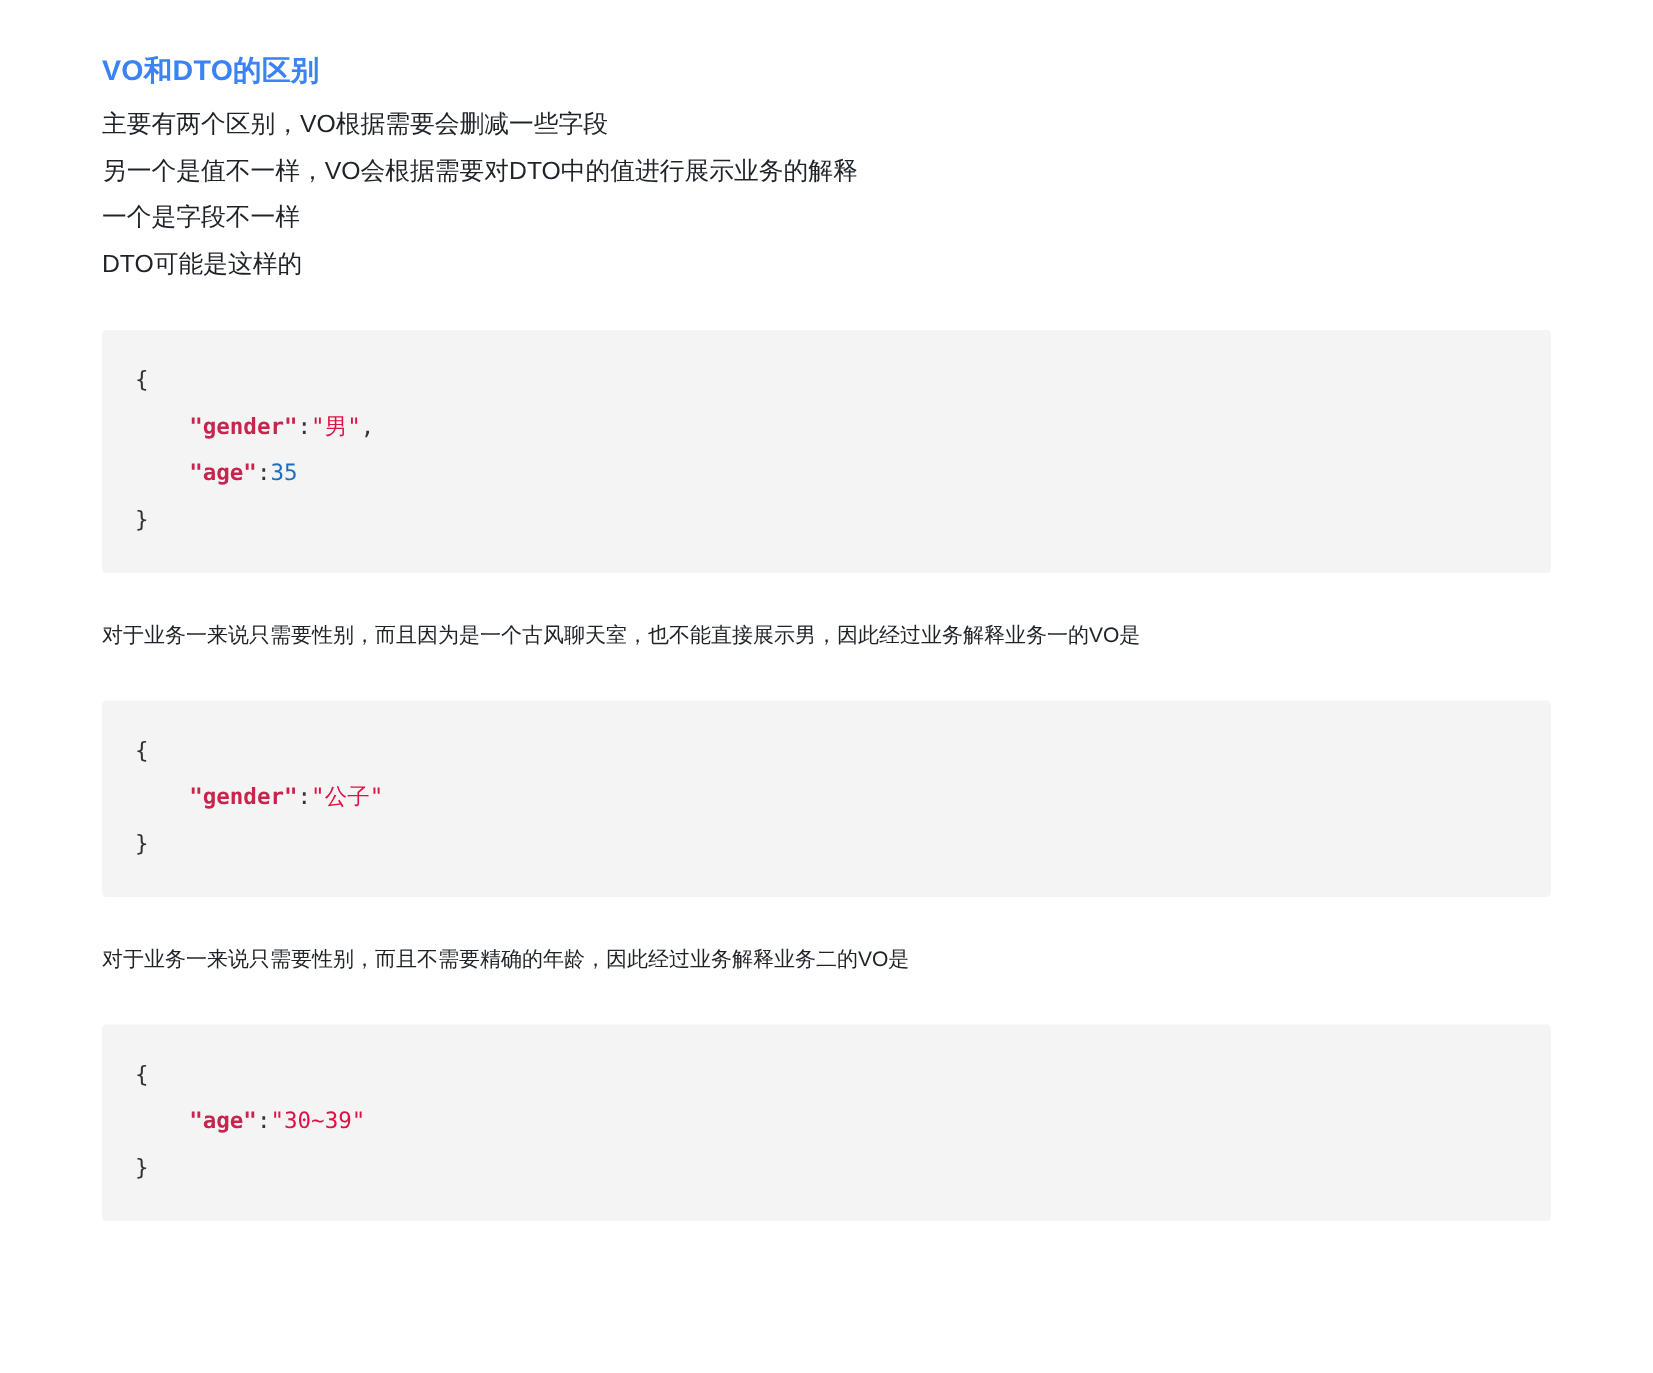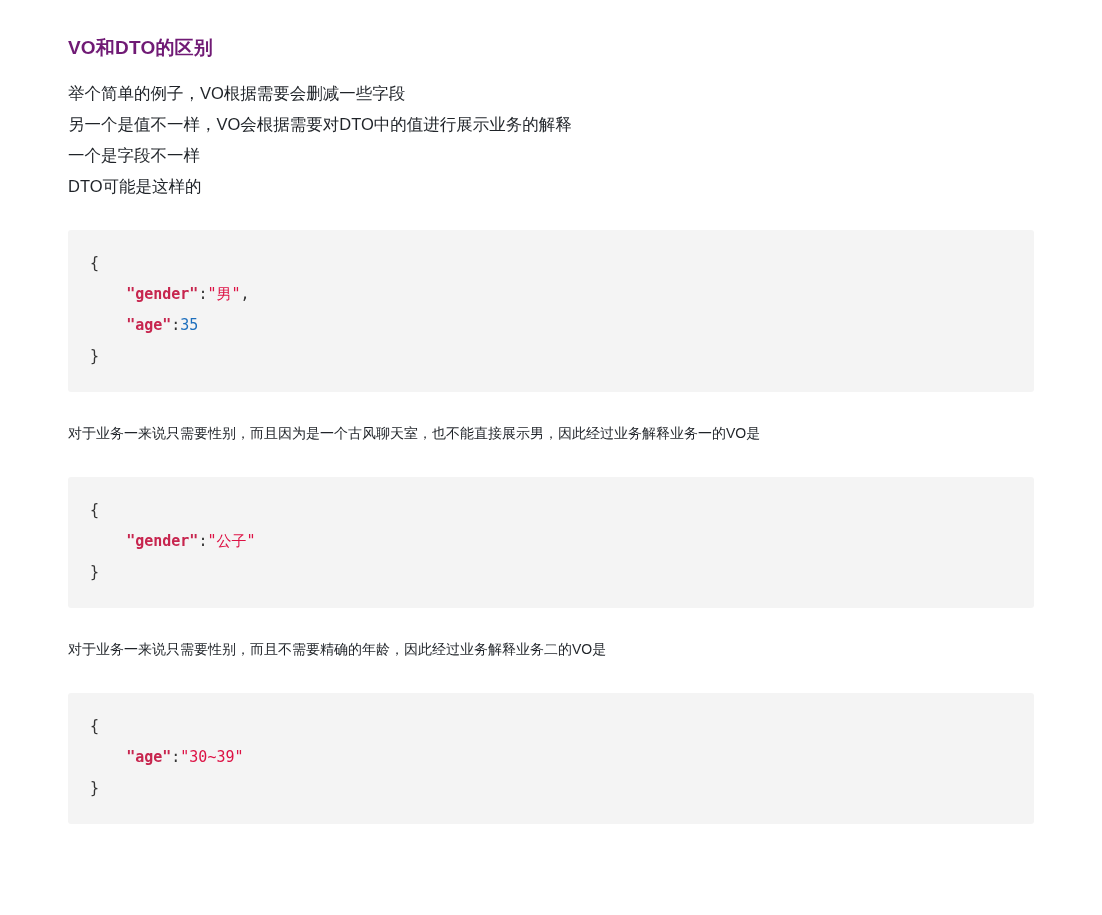--- a/index.html
+++ b/index.html
@@ -15,22 +15,22 @@
     overflow: hidden;
   }
   .page {
     padding: 34px 68px 0 68px;
     box-sizing: border-box;
   }
   .doc-title {
     font-size: 19px;
     font-weight: bold;
     line-height: 28px;
-    margin: 0 0 16px 0;
-    color: #701a75;
+    margin: 0 0 6px 0;
+    color: #3b82f6;
     letter-spacing: 0.2px;
   }
   .para {
     font-size: 16.5px;
     line-height: 31px;
     margin: 0;
     color: #1f2328;
   }
   .para-block {
     margin: 0 0 2px 0;
@@ -72,21 +72,21 @@
   }
 </style>
 </head>
 <body>
 
 <div class="page">
 
   <h1 class="doc-title">VO和DTO的区别</h1>
 
   <div class="para-block">
-    <p class="para">举个简单的例子，VO根据需要会删减一些字段</p>
+    <p class="para">主要有两个区别，VO根据需要会删减一些字段</p>
     <p class="para">另一个是值不一样，VO会根据需要对DTO中的值进行展示业务的解释</p>
     <p class="para">一个是字段不一样</p>
     <p class="para">DTO可能是这样的</p>
   </div>
 
   <pre class="code-block" id="code-0"><span class="code-line"><span class="tok-punct">{</span></span>
 <span class="code-line"><span class="tok-punct">    </span><span class="tok-key">"gender"</span><span class="tok-punct">:</span><span class="tok-str">"男"</span><span class="tok-punct">,</span></span>
 <span class="code-line"><span class="tok-punct">    </span><span class="tok-key">"age"</span><span class="tok-punct">:</span><span class="tok-num">35</span></span>
 <span class="code-line"><span class="tok-punct">}</span></span></pre>
 

